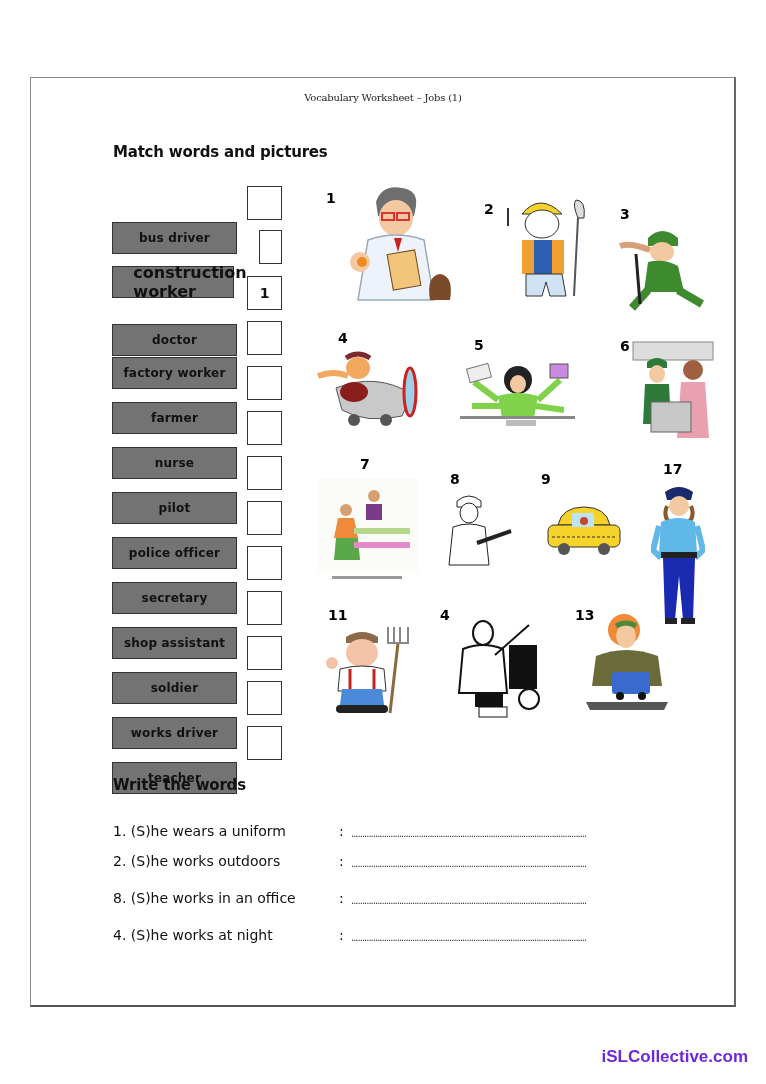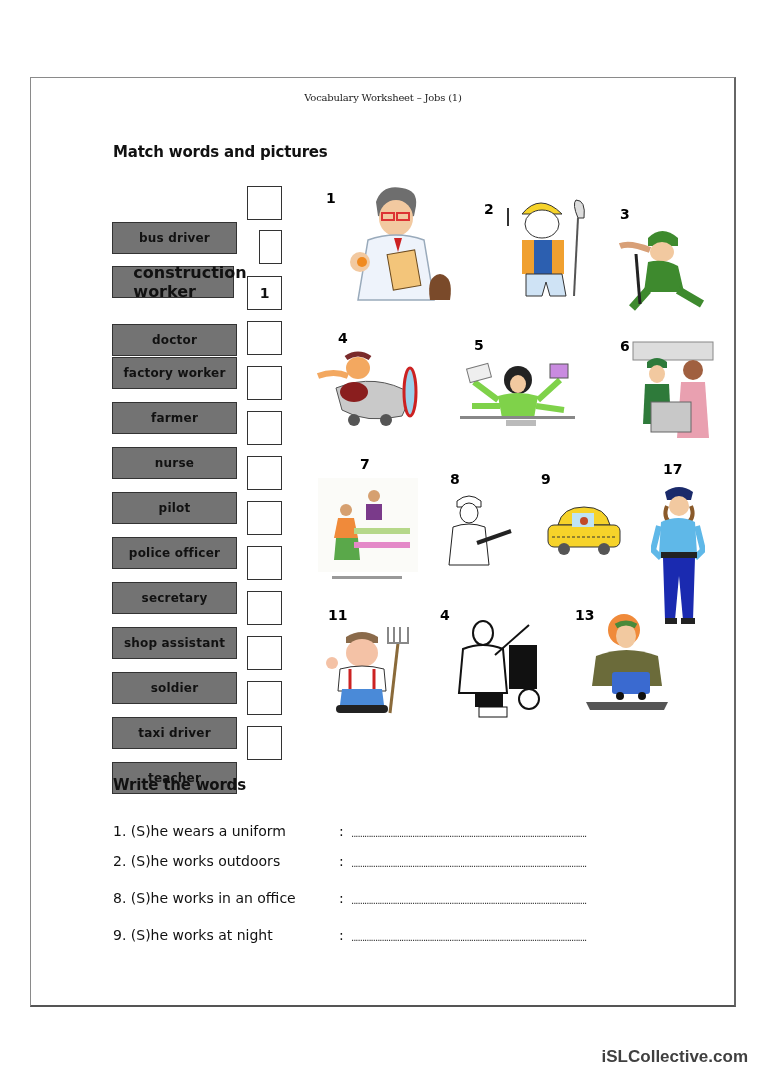--- a/index.html
+++ b/index.html
@@ -9,21 +9,21 @@
   .h2 { position:absolute; left:113px; font-size:15px; font-weight:bold; color:#111; letter-spacing:-0.2px; }
   .wordbox { position:absolute; left:112px; width:125px; height:32px; border:1.5px solid #333; box-sizing:border-box; display:flex; align-items:center; justify-content:center; font-size:12px; font-weight:bold; letter-spacing:0.2px; background:#737373;margin-top:35px; }
   .wordbox.wide { width:122px; font-size:16px; letter-spacing:0;padding-left:34px; }
   .numbox { position:absolute; left:247px; width:35px; height:34px; border:1.5px solid #333; box-sizing:border-box; display:flex; align-items:center; justify-content:center; font-size:14px; font-weight:bold; background:#fff; }
   .numbox.narrow { left:259px; width:23px; }
   .pic-label { position:absolute; font-size:14px; font-weight:bold; color:#000; }
   .pic { position:absolute; }
   .q { position:absolute; left:113px; font-size:14px; color:#111; white-space:nowrap; }
   .q .colon { position:absolute; left:226px; }
   .q .dots { position:absolute; left:238px; top:0; width:317px; overflow:hidden; letter-spacing:-1px; font-size:10px; line-height:22px; color:#333; }
-  .footer { position:absolute; right:18px; top:1047px; font-family:"Liberation Sans", sans-serif; font-size:17px; color:#404040; font-weight:bold; }
+  .footer { position:absolute; right:18px; top:1047px; font-family:"Liberation Sans", sans-serif; font-size:17px; color:#6d28d9; font-weight:bold; }
 </style>
 </head>
 <body>
 
 <div class="frame"></div>
 
 <div class="title">Vocabulary Worksheet – Jobs (1)</div>
 
 <div class="h2" style="top:143px;">Match words and pictures</div>
 
@@ -53,21 +53,21 @@
 
 <div class="wordbox" style="top:547px;">secretary</div>
 <div class="numbox" style="top:546px;"></div>
 
 <div class="wordbox" style="top:592px;">shop assistant</div>
 <div class="numbox" style="top:591px;"></div>
 
 <div class="wordbox" style="top:637px;">soldier</div>
 <div class="numbox" style="top:636px;"></div>
 
-<div class="wordbox" style="top:682px;">taxi driver</div>
+<div class="wordbox" style="top:682px;">works driver</div>
 <div class="numbox" style="top:681px;"></div>
 
 <div class="wordbox" style="top:727px;">teacher</div>
 <div class="numbox" style="top:726px;"></div>
 
 <div class="pic-label" style="left:326px;top:190px;">1</div>
 <svg class="pic" style="left:338px;top:182px;" width="122" height="126" viewBox="0 0 122 126">
   <path d="M38 20 q6-18 26-14 q16 2 14 18 l-2 10 q-14 6-36 0z" fill="#6e6e6e"></path>
   <ellipse cx="58" cy="36" rx="17" ry="18" fill="#f2c9a0"></ellipse>
   <rect x="44" y="31" width="12" height="7" fill="none" stroke="#d33" stroke-width="2"></rect>
@@ -229,18 +229,18 @@
   <span>2.  (S)he works outdoors</span>
   <span class="colon">:</span>
   <span class="dots">............................................................................................................</span>
 </div>
 <div class="q" style="top:890px;">
   <span>8.  (S)he works in an office</span>
   <span class="colon">:</span>
   <span class="dots">............................................................................................................</span>
 </div>
 <div class="q" style="top:927px;">
-  <span>9.  (S)he works at night</span>
+  <span>4.  (S)he works at night</span>
   <span class="colon">:</span>
   <span class="dots">............................................................................................................</span>
 </div>
 
 <div class="footer">iSLCollective.com</div>
 
 </body></html>

